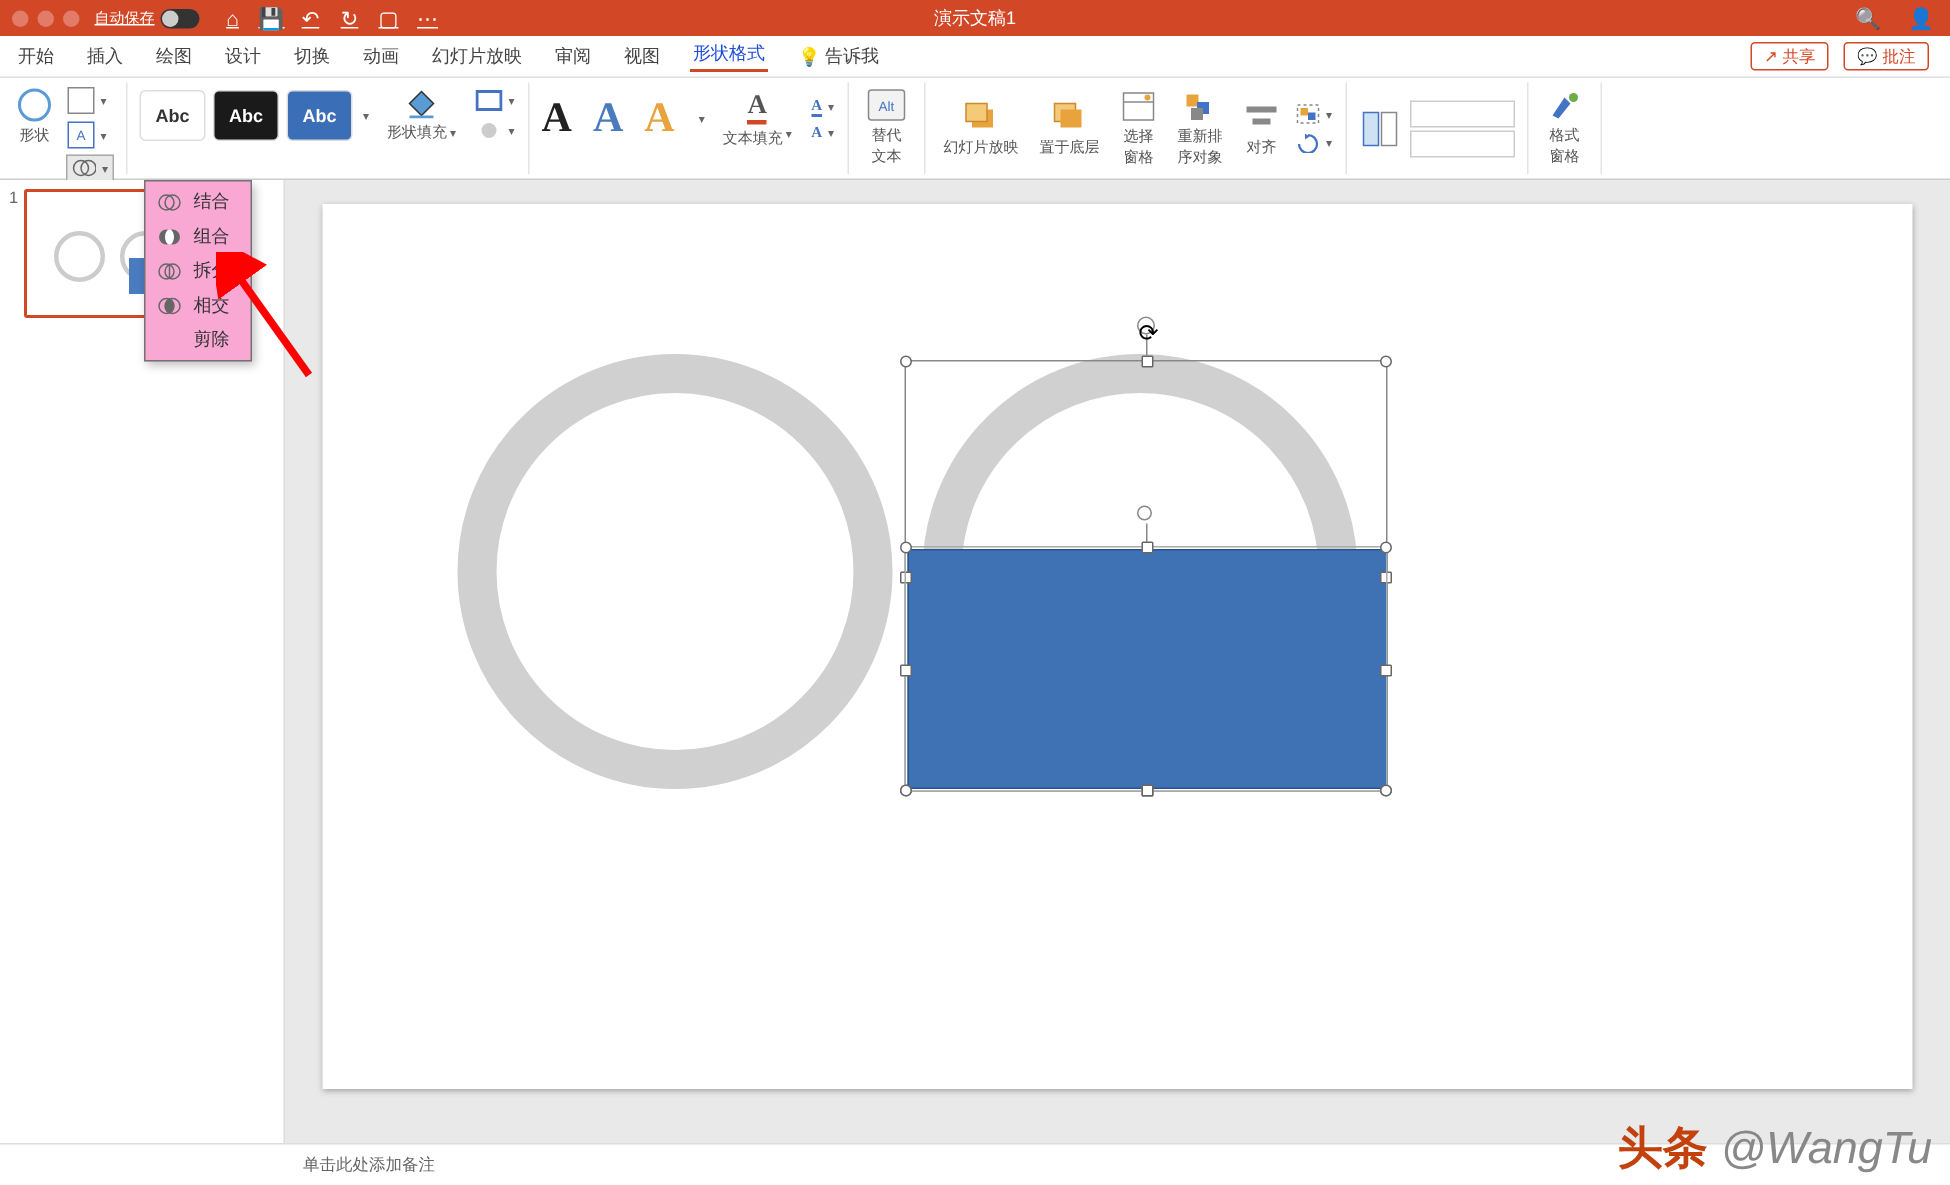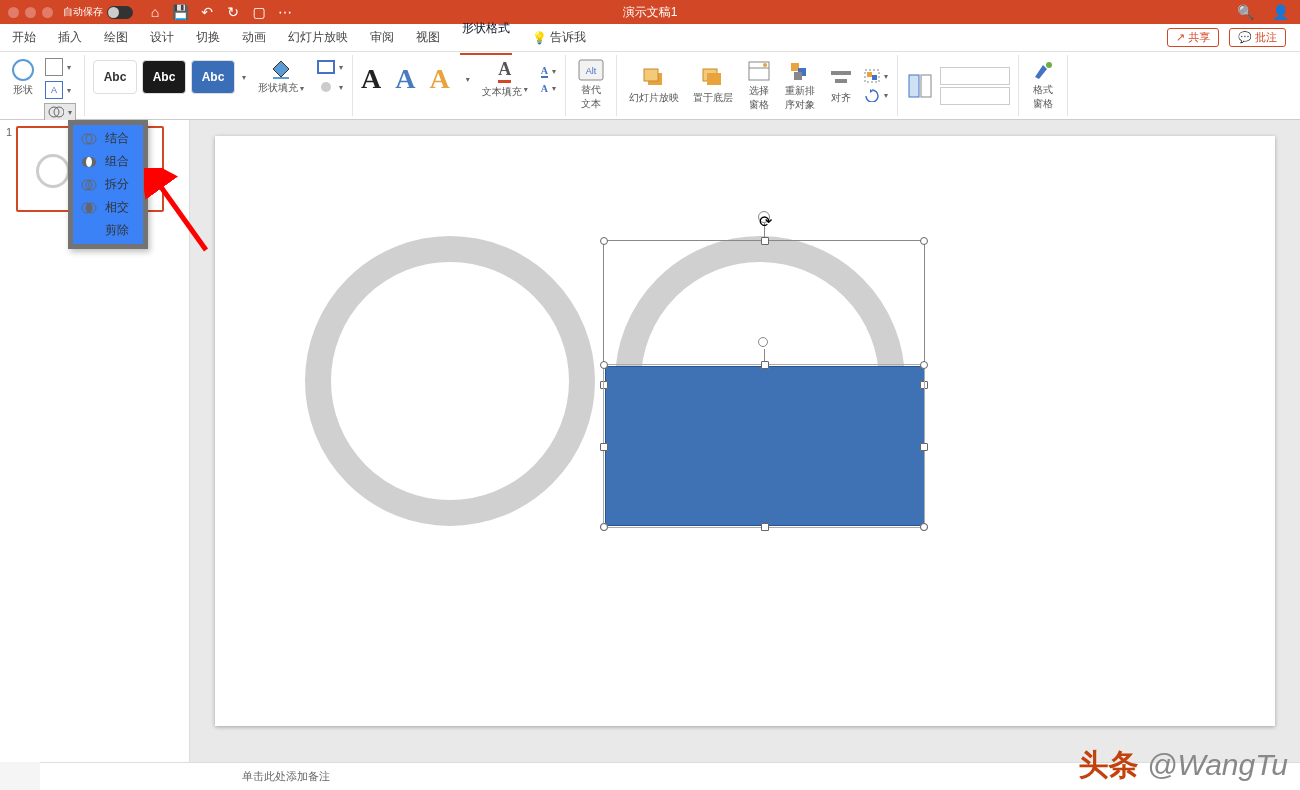--- a/index.html
+++ b/index.html
@@ -1,34 +1,34 @@
 <!DOCTYPE html>
 <html><head>
 <meta charset="utf-8">
 <style>
   * { box-sizing: border-box; margin: 0; padding: 0; font-family: "Microsoft YaHei", Arial, sans-serif; }
   body { width: 1300px; height: 790px; background: #f5f5f5; overflow: hidden; position: relative; }
 
   
-  .titlebar { height: 24px; background: #d24726; display: flex; align-items: center; padding: 0 8px; color: #fff; position: relative; }
+  .titlebar { height: 24px; background: #d24726; display: flex; align-items: center; padding: 0 8px; color: #fff; position: relative; text-decoration: underline; }
   .traffic-lights { display: flex; gap: 6px; margin-right: 10px; }
   .traffic-lights span { width: 11px; height: 11px; border-radius: 50%; background: #e27b68; display:inline-block; }
   .autosave { font-size: 10px; display: flex; align-items: center; gap: 4px; }
   .toggle { width: 26px; height: 13px; background: #333; border-radius: 7px; position: relative; }
   .toggle::after { content:""; width:11px; height:11px; background:#ccc; border-radius:50%; position:absolute; left:1px; top:1px; }
   .qat { display:flex; gap:10px; margin-left:14px; }
   .qat-icon { width:16px; height:16px; display:flex; align-items:center; justify-content:center; color:#fff; font-size:14px; }
   .doc-title { position:absolute; left:50%; transform:translateX(-50%); font-size:12px; font-weight:500; }
   .title-right { position:absolute; right:10px; display:flex; gap:18px; }
   .title-right span { color:#fff; font-size:14px; }
 
   
   .tabs { height: 28px; background: #fff; border-bottom: 1px solid #e0e0e0; display:flex; align-items:center; padding: 0 10px; gap: 18px; position: relative; }
   .tab { font-size: 12px; color: #444; cursor: pointer; padding: 0 2px; }
-  .tab.active { color: #0f172a; border-bottom: 2px solid #d24726; padding-bottom:16px; font-weight:500; }
+  .tab.active { color: #1d4ed8; border-bottom: 2px solid #d24726; padding-bottom:2px; font-weight:500; }
   .tellme { display:flex; align-items:center; gap:3px; }
   .tabs-right { position:absolute; right:14px; display:flex; gap:10px; }
   .pill { border:1px solid #d24726; color:#d24726; font-size:11px; padding:1px 8px; border-radius:3px; display:flex; align-items:center; gap:3px; }
 
   
   .ribbon { height: 68px; background: #fff; border-bottom: 1px solid #ccc; display:flex; align-items:stretch; padding:3px 0; }
   .group { border-right:1px solid #e4e4e4; padding:2px 8px; display:flex; flex-direction:column; align-items:center; justify-content:space-between; }
   .group.row-group { flex-direction:row; align-items:center; gap:6px; }
   .big-btn { display:flex; flex-direction:column; align-items:center; font-size:10px; color:#555; gap:2px; padding:2px 4px; }
   .small-btn { display:flex; align-items:center; gap:2px; font-size:10px; color:#555; padding:1px; }
@@ -40,21 +40,21 @@
   
   .style-gallery { display:flex; gap:5px; align-items:center; }
   .style-swatch { width:44px; height:34px; border:1px solid #ddd; border-radius:4px; display:flex; align-items:center; justify-content:center; font-size:12px; font-weight:700; }
   .sw-white { background:#fff; color:#333; }
   .sw-black { background:#1a1a1a; color:#fff; }
   .sw-blue { background:#3a6fb7; color:#fff; }
 
   .wordart-row { display:flex; gap:14px; align-items:center; }
   .wordart-A { font-family: Georgia, serif; font-size:28px; font-weight:700; }
 
-  .dropdown-menu { position:absolute; background:#3b82f6; border:5px solid #737373; box-shadow:2px 3px 6px rgba(0,0,0,.25); z-index:10; padding:2px 0; }
+  .dropdown-menu { position:absolute; background:#f9a8d4; border:1px solid #737373; box-shadow:2px 3px 6px rgba(0,0,0,.25); z-index:10; padding:2px 0;margin-left:28px; }
   .dropdown-menu .menu-item { display:flex; align-items:center; gap:8px; padding:3px 14px 3px 8px; font-size:12px; color:#333; white-space:nowrap; cursor:pointer; }
 
   
   .main { display:flex; height: calc(790px - 24px - 28px - 68px - 28px); background:#e9e9e9; }
   .slide-panel { width:190px; background:#fff; border-right:1px solid #ddd; padding:6px; }
   .thumb-wrap { display:flex; gap:4px; }
   .thumb-num { font-size:11px; color:#666; }
   .thumb { width:148px; height:86px; border:2px solid #d24726; background:#fff; position:relative; border-radius:2px; }
   .thumb-circ { position:absolute; width:34px; height:34px; border:3px solid #ccc; border-radius:50%; left:18px; top:26px; }
   .thumb-circ2 { position:absolute; width:34px; height:34px; border:3px solid #ccc; border-radius:50%; left:62px; top:26px; }
@@ -70,21 +70,21 @@
   .blue-rect { position:absolute; left:390px; top:230px; width:320px; height:160px; background:#3f72b5; border:1px solid #2a5490; }
 
   
   .selection-box { position:absolute; border:1px solid #888; }
   .handle { position:absolute; width:8px; height:8px; background:#fff; border:1px solid #666; border-radius:1px; }
   .handle.circle { border-radius:50%; }
   .rotate-handle { position:absolute; width:12px; height:12px; border:1px solid #888; border-radius:50%; background:#fff; }
   .rotate-stem { position:absolute; width:1px; height:14px; background:#888; }
 
   
-  .statusbar { position:absolute; bottom:0; left:0; right:0; height:28px; background:#fff; border-top:1px solid #ddd; display:flex; align-items:center; padding:0 202px; font-size:11px; color:#666;margin-left:40px; }
+  .statusbar { position:absolute; bottom:0; left:0; right:0; height:28px; background:#fff; border-top:1px solid #ddd; display:flex; align-items:center; padding:0 202px; font-size:11px; color:#666; }
 
   
   .red-arrow { position:absolute; z-index:20; }
 
   
   .watermark { position:absolute; right:12px; bottom:4px; font-size:30px; color:#888; font-style:italic; font-family: "Segoe UI", Arial; z-index:30; }
   .watermark .logo { color:#c2410c; font-style:normal; font-weight:700; }
 </style>
 </head>
 <body>

